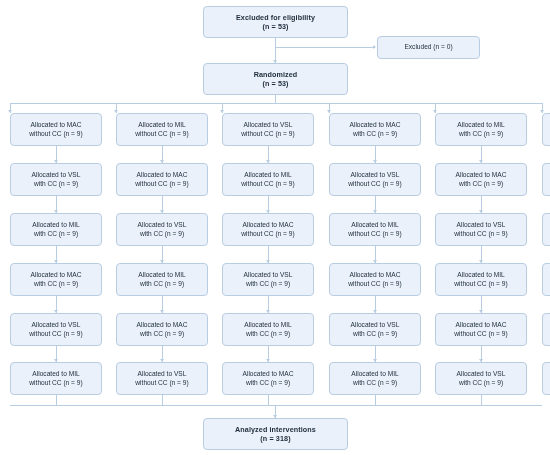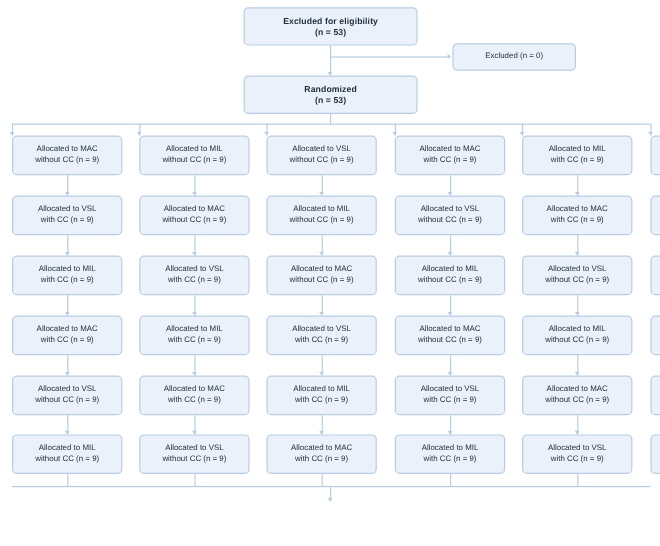--- a/index.html
+++ b/index.html
@@ -288,14 +288,18 @@
         <span class="l2">with CC (n = 9)</span>
       </div>
       <div class="vline" style="left: 481px; top: 395px; height: 10px;"></div>
       <div class="box alloc" style="left: 542px; top: 362px; width: 92px; height: 33px;"></div>
     </div>
 
   <div class="hline" style="left:10px; top:405px; width:532px;"></div>
   <div class="vline" style="left:275px; top:405px; height:13px;"></div>
   <div class="arrow" style="left:272.5px; top:415px;"></div>
 
+  <div class="box hdr" style="left:203px; top:418px; width:145px; height:32px;">
+    <span class="l1">Analyzed interventions</span>
+    <span class="l2">(n = 318)</span>
+  </div>
 
 </div>
 
 </body></html>

